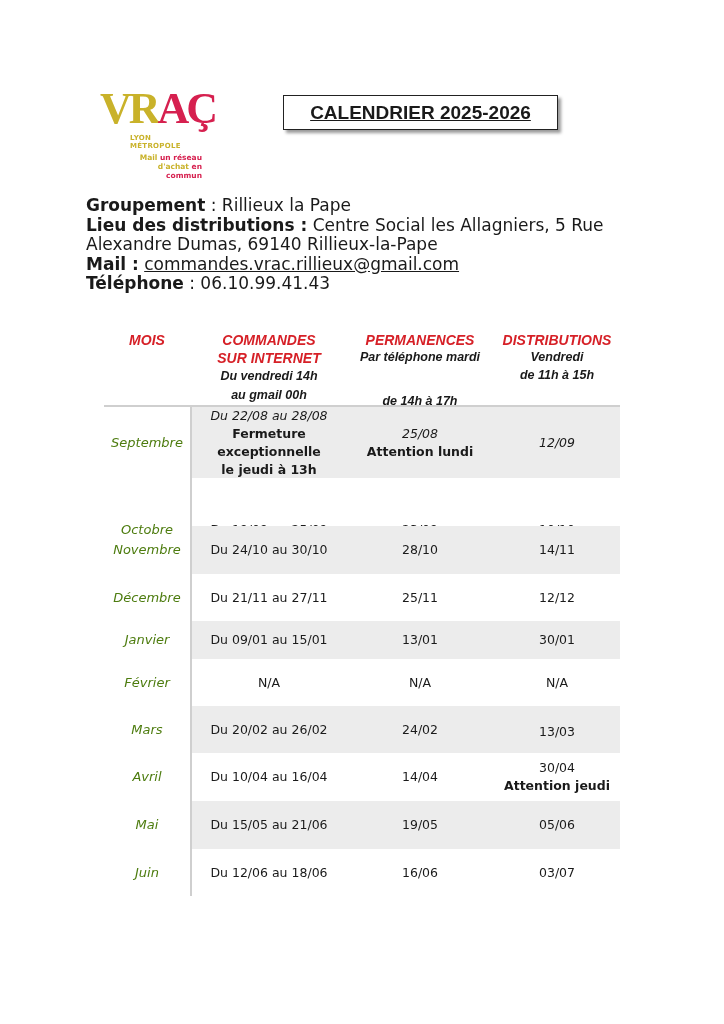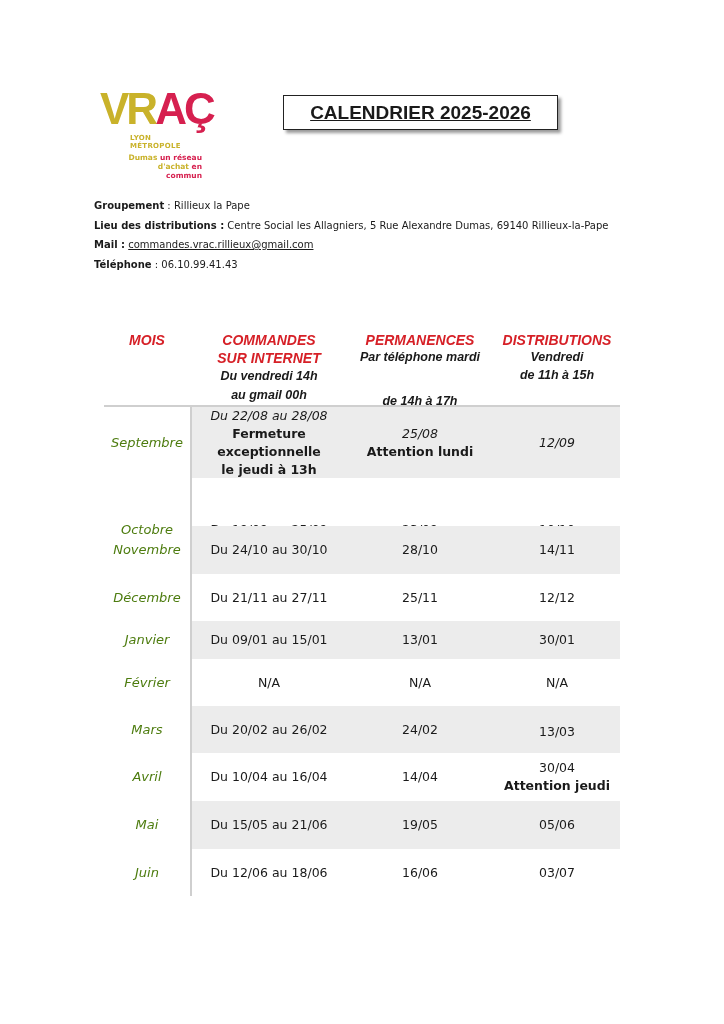--- a/index.html
+++ b/index.html
@@ -1,35 +1,35 @@
 <!DOCTYPE html>
 <html><head>
 <meta charset="utf-8">
 <style>
   html, body { margin:0; padding:0; background:#fff; }
   body { width:724px; height:1024px; position:relative; overflow:hidden;
          font-family:"DejaVu Sans", sans-serif; color:#1a1a1a; }
   .logo { position:absolute; left:100px; top:86px; width:110px; height:100px; }
-  .logo .vrac { position:absolute; left:0; top:0; font-family:Liberation Sans, sans-serif;
+  .logo .vrac { position:absolute; left:0; top:0; font-family:Liberation Serif, serif;
      font-weight:bold; font-size:44px; letter-spacing:-3px; line-height:46px; }
   .logo .vrac .v { color:#c9b22a; }
   .logo .vrac .r { color:#c9b22a; }
   .logo .vrac .a { color:#d6204f; }
   .logo .vrac .c { color:#d6204f; }
   .logo .lyon { position:absolute; left:30px; top:48px; font-size:7px; font-weight:bold; color:#c9b22a; line-height:8px; letter-spacing:0.3px; }
   .logo .tag { position:absolute; left:22px; top:67px; font-size:7.5px; font-weight:bold; line-height:9px; text-align:right; width:80px; }
   .logo .tag .y { color:#c9b22a; }
   .logo .tag .p { color:#d6204f; }
 
   .title-box { position:absolute; left:283px; top:95px; width:273px; height:33px;
      border:1.5px solid #222; box-shadow:3px 3px 3px #9a9a9a; background:#fff;
      display:flex; align-items:center; justify-content:center; }
   .title-box span { font-family:"Liberation Sans", sans-serif; font-weight:bold; font-size:19px; text-decoration:underline; color:#1a1a1a; }
 
-  .info { position:absolute; left:94px; top:196px; width:540px; font-size:10px; line-height:19.5px; font-family:"DejaVu Sans", sans-serif; }
+  .info { position:absolute; left:86px; top:196px; width:540px; font-size:17px; line-height:19.5px; font-family:"DejaVu Sans", sans-serif; }
   .info b { font-weight:bold; }
   .info .link { text-decoration:underline; }
 
   .hdr { position:absolute; top:331px; text-align:center; font-family:"Liberation Sans", sans-serif; }
   .hdr .h1 { color:#d62027; font-weight:bold; font-style:italic; font-size:14px; line-height:18px; }
   .hdr .sub { color:#1a1a1a; font-weight:bold; font-style:italic; font-size:12.5px; line-height:19px; }
 
   .hline { position:absolute; left:104px; top:405px; width:516px; height:2px; background:#cfcfcf; }
   .vline { position:absolute; left:190px; top:407px; width:2px; height:489px; background:#cfcfcf; }
 
@@ -48,21 +48,21 @@
 
 <div class="logo">
   <div class="vrac">
     <span class="v">V</span><span class="r">R</span><span class="a">A</span><span class="c">Ç</span>
   </div>
   <div class="lyon">
     <div>LYON</div>
     <div>MÉTROPOLE</div>
   </div>
   <div class="tag">
-    <div><span class="y">Dumas </span><span class="p">un réseau</span></div>
+    <div><span class="y">Mail </span><span class="p">un réseau</span></div>
     <div><span class="y">d'achat </span><span class="p">en commun</span></div>
   </div>
 </div>
 
 <div class="title-box">
   <span>CALENDRIER 2025-2026</span>
 </div>
 
 <div class="info">
   <div>

